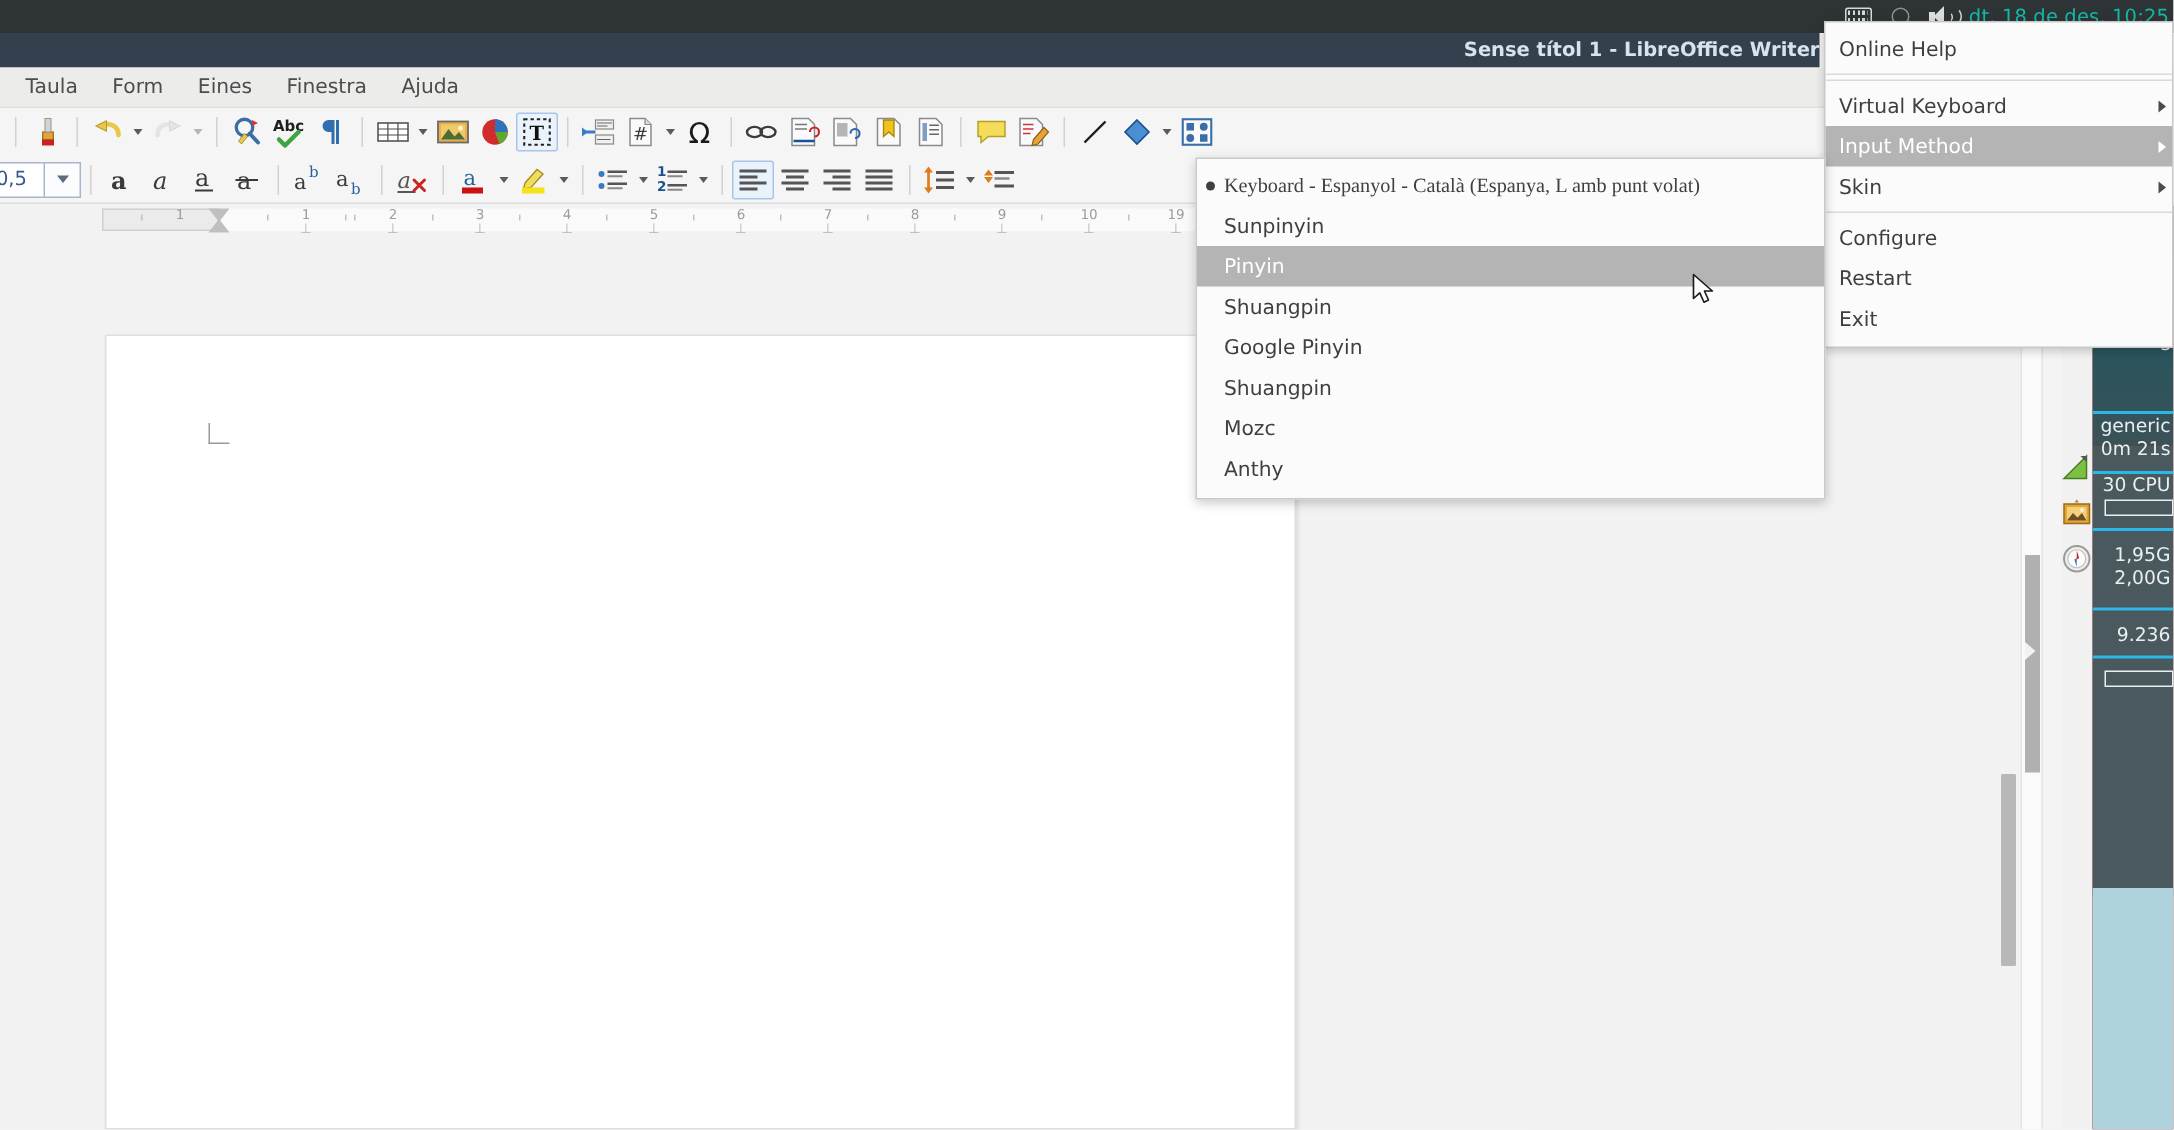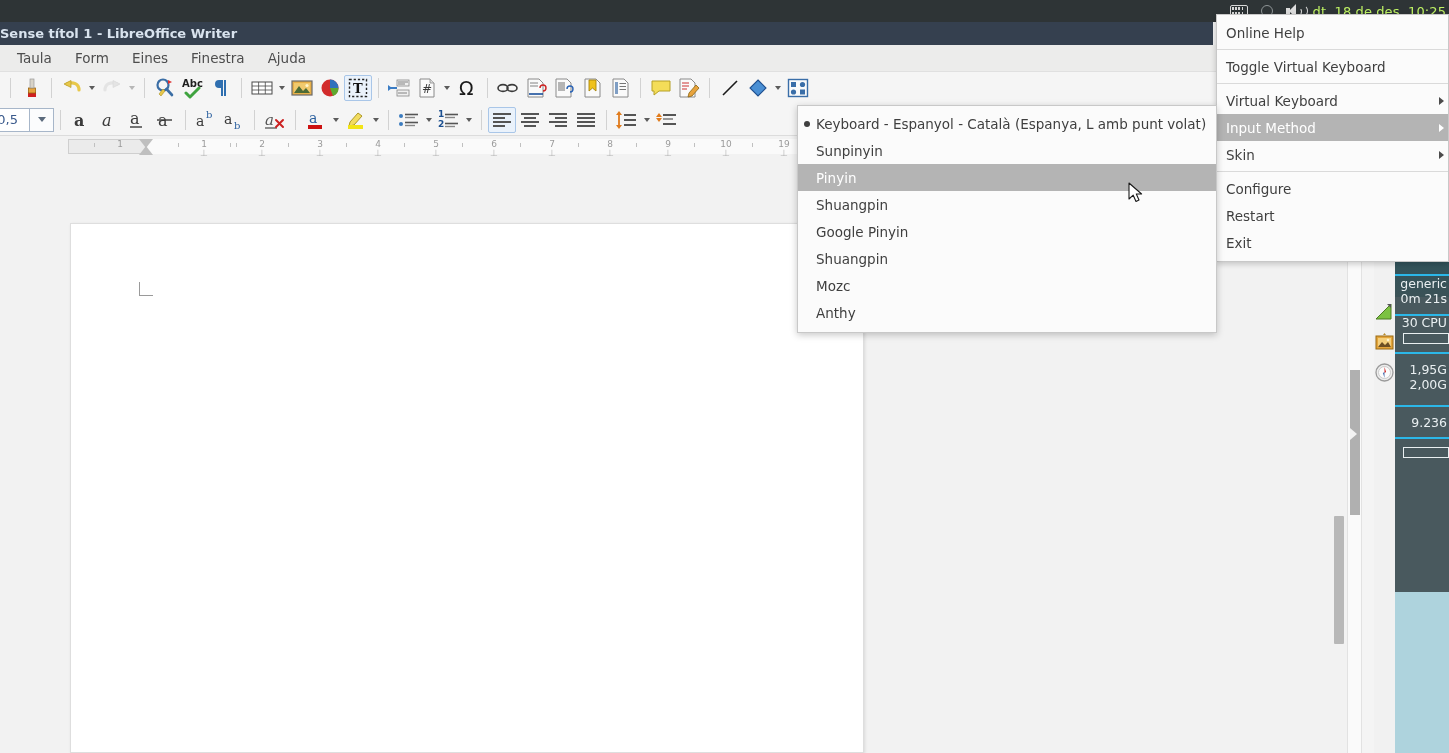--- a/index.html
+++ b/index.html
@@ -10,40 +10,40 @@
     font-family: "DejaVu Sans", "Liberation Sans", sans-serif;
   }
   #root { position: relative; width:1449px; height:753px; }
 
   
   .panel {
     position:absolute; left:0; top:0; width:1449px; height:22px;
     background:#2e3436; color:#e6e6e6; z-index:60;
   }
   .tray { position:absolute; right:0; top:0; height:22px; display:flex; align-items:center; gap:8px; padding-right:3px;}
-  .tray .clock { font-size:13px; color:#bef264; letter-spacing:.1px;text-decoration:underline; }
+  .tray .clock { font-size:13px; color:#14b8a6; letter-spacing:.1px;text-decoration:underline; }
   .tray-ic { width:20px; height:18px; display:flex; align-items:center; justify-content:center; }
   .kbd-ic { width:18px;height:13px;border:1.6px solid #d8d8d8;border-radius:2px;position:relative;background:#2e3436;}
   .kbd-ic:before{content:"";position:absolute;left:1.5px;top:1.5px;right:1.5px;height:3px;
     background:repeating-linear-gradient(to right,#d8d8d8 0 1.6px,transparent 1.6px 3.2px);}
   .kbd-ic:after{content:"";position:absolute;left:1.5px;bottom:1.5px;right:1.5px;height:3px;
     background:repeating-linear-gradient(to right,#d8d8d8 0 1.6px,transparent 1.6px 3.2px);}
   .circ-ic { width:12px;height:12px;border:1.7px solid #8e9496;border-radius:50%; }
   .spk-ic { position:relative; width:18px; height:14px; }
   .spk-ic .body{position:absolute;left:0;top:4px;width:4px;height:6px;background:#dcdcdc;}
   .spk-ic .cone{position:absolute;left:3px;top:0;width:0;height:0;border-top:7px solid transparent;border-bottom:7px solid transparent;border-right:7px solid #dcdcdc;}
   .spk-ic .w1,.spk-ic .w2{position:absolute;border:1.5px solid #dcdcdc;border-radius:50%;border-left-color:transparent;border-top-color:transparent;border-bottom-color:transparent;}
   .spk-ic .w1{left:10px;top:3.5px;width:6px;height:7px;}
   .spk-ic .w2{left:12px;top:1px;width:10px;height:12px;}
 
   
   .lo-window { position:absolute; left:0; top:22px; width:1449px; height:731px; background:#f2f2f2; }
   .titlebar {
     height:23px; background:#35404f; color:#d9e3ee;
-    display:flex; align-items:center; justify-content:flex-start;
+    display:flex; align-items:center; justify-content:flex-end;
     font-size:13px; font-weight:bold; width:1213px;
   }
   .menubar { height:27px; background:#ececeb; display:flex; align-items:center;
              padding-left:8px; gap:5px; border-bottom:1px solid #e0e0e0; }
   .menubar .mi { font-size:13.5px; color:#4d4d4d; padding:3px 9px; border-radius:2px; cursor:default;}
 
   
   .toolbar { height:32px; background:#f5f5f5; display:flex; align-items:center; gap:0px; padding-left:4px; }
   .toolbar.second { height:32px; background:#f5f5f5; border-bottom:1px solid #dcdcdc;}
   .sep { width:1px; height:20px; background:#d2d2d2; margin:0 6px; flex:0 0 auto;}
@@ -121,21 +121,21 @@
 
   
   .imenu { position:absolute; left:797px; top:105px; width:420px; background:#fbfbfb;
            border:1px solid #c8c8c8; z-index:90; box-shadow:0 2px 7px rgba(0,0,0,.22);
            padding:4px 0 6px 0; }
   .imenu .item { height:27px; display:flex; align-items:center; padding-left:18px;
                  font-size:13.5px; color:#3f3f3f; position:relative; }
   .imenu .item.sel { background:#b4b4b4; color:#ffffff; }
   .imenu .item .radio { position:absolute; left:6px; top:50%; transform:translateY(-50%);
      width:6px;height:6px;border-radius:50%;background:#3f3f3f;}
-  .imenu .item.has-radio { padding-left:18px; }
+  .imenu .item.has-radio { padding-left:18px;font-family:Liberation Serif, serif; }
 
   
   .cursor { position:absolute; left:1128px; top:182px; z-index:120; }
 </style>
 </head>
 <body>
 
 <div id="root">
 
   <div class="panel">
@@ -672,23 +672,20 @@
 
     <div class="hr" style="top:300px"></div>
     <div class="bar" style="top:310px; left:8px; width:46px;"></div>
   </div>
 
   <div class="fmenu">
     <div class="item">
       <span>Online Help</span>
     </div>
     <div class="hrule"></div>
-    <div class="item">
-      <span>Toggle Virtual Keyboard</span>
-    </div>
     <div class="hrule"></div>
     <div class="item">
       <span>Virtual Keyboard</span>
       <span class="arr"></span>
     </div>
     <div class="item sel">
       <span>Input Method</span>
       <span class="arr" style="border-left-color:#ffffff"></span>
     </div>
     <div class="item">

